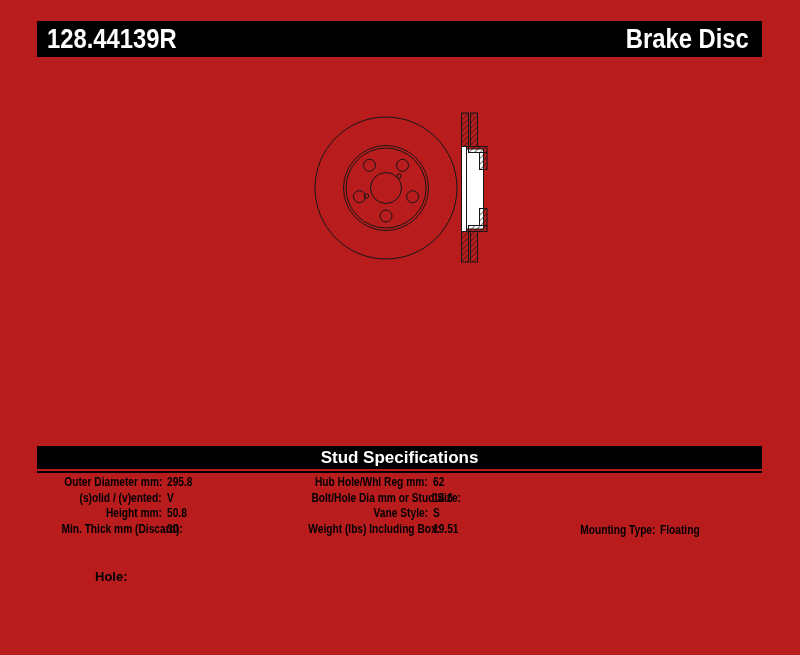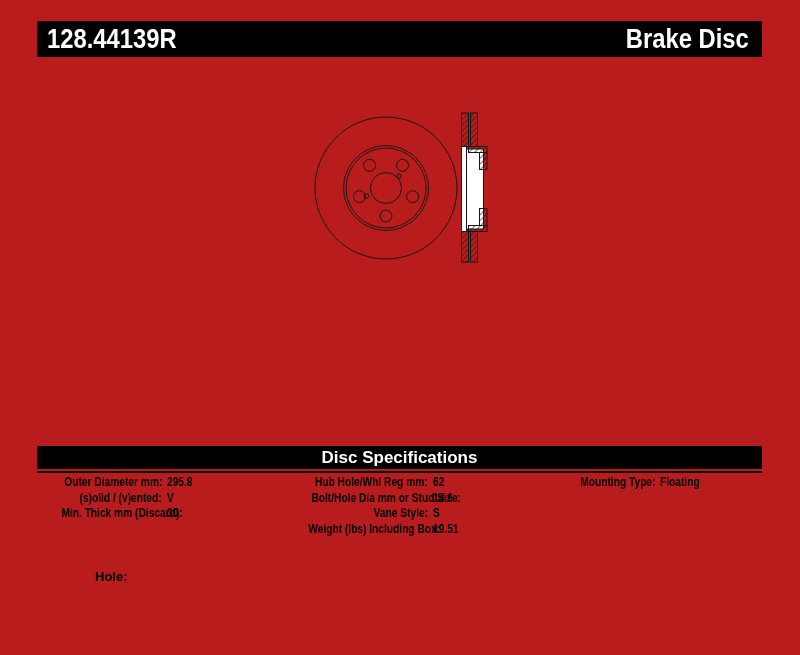--- a/index.html
+++ b/index.html
@@ -23,21 +23,21 @@
     background:#000;color:#fff;font-weight:bold;font-size:17px;line-height:23px;
     text-align:center;
   }
   .spec-divider{
     position:absolute;left:37px;top:471px;width:725px;height:2px;background:#000;
   }
   
   .spec-col{position:absolute;top:475px;font-size:12px;font-weight:bold;}
   .spec-col.col1{left:40px;width:240px;}
   .spec-col.col2{left:285px;width:255px;}
-  .spec-col.col3{left:540px;width:222px;}
+  .spec-col.col3{left:540px;width:222px;margin-top:48px;}
   .spec-row{display:flex;height:15.5px;line-height:15.5px;white-space:nowrap;}
   .spec-label{text-align:right;flex:none;}
   .col1 .spec-label{width:122px;}
   .col2 .spec-label{width:143px;}
   .col3 .spec-label{width:115px;}
   .spec-value{margin-left:5px;flex:none;}
   .cond{display:inline-block;transform:scaleX(0.85);white-space:nowrap;}
   .spec-label .cond{transform-origin:right center;}
   .spec-value .cond{transform-origin:left center;}
   
@@ -89,32 +89,36 @@
       <rect x="168.5" y="125.5" width="18.5" height="6" fill="url(#hatch)"></rect>
 
       <rect x="161.5" y="13" width="7" height="33.5" fill="url(#hatch)"></rect>
       <rect x="170.5" y="13" width="7" height="33.5" fill="url(#hatch)"></rect>
       <rect x="161.5" y="131.5" width="7" height="30.5" fill="url(#hatch)"></rect>
       <rect x="170.5" y="131.5" width="7" height="30.5" fill="url(#hatch)"></rect>
     </g>
   </svg>
 
   <div class="spec-title-bar">
-    <span>Disc Specifications</span>
+    <span>Stud Specifications</span>
   </div>
   <div class="spec-divider"></div>
 
   <div class="spec-col col1">
     <div class="spec-row">
       <span class="spec-label"><span class="cond">Outer Diameter mm:</span></span>
       <span class="spec-value"><span class="cond">295.8</span></span>
     </div>
     <div class="spec-row">
       <span class="spec-label"><span class="cond">(s)olid / (v)ented:</span></span>
       <span class="spec-value"><span class="cond">V</span></span>
+    </div>
+    <div class="spec-row">
+      <span class="spec-label"><span class="cond">Height mm:</span></span>
+      <span class="spec-value"><span class="cond">50.8</span></span>
     </div>
     <div class="spec-row">
       <span class="spec-label"><span class="cond">Min. Thick mm (Discard):</span></span>
       <span class="spec-value"><span class="cond">30</span></span>
     </div>
   </div>
 
   <div class="spec-col col2">
     <div class="spec-row">
       <span class="spec-label"><span class="cond">Hub Hole/Whl Reg mm:</span></span>

